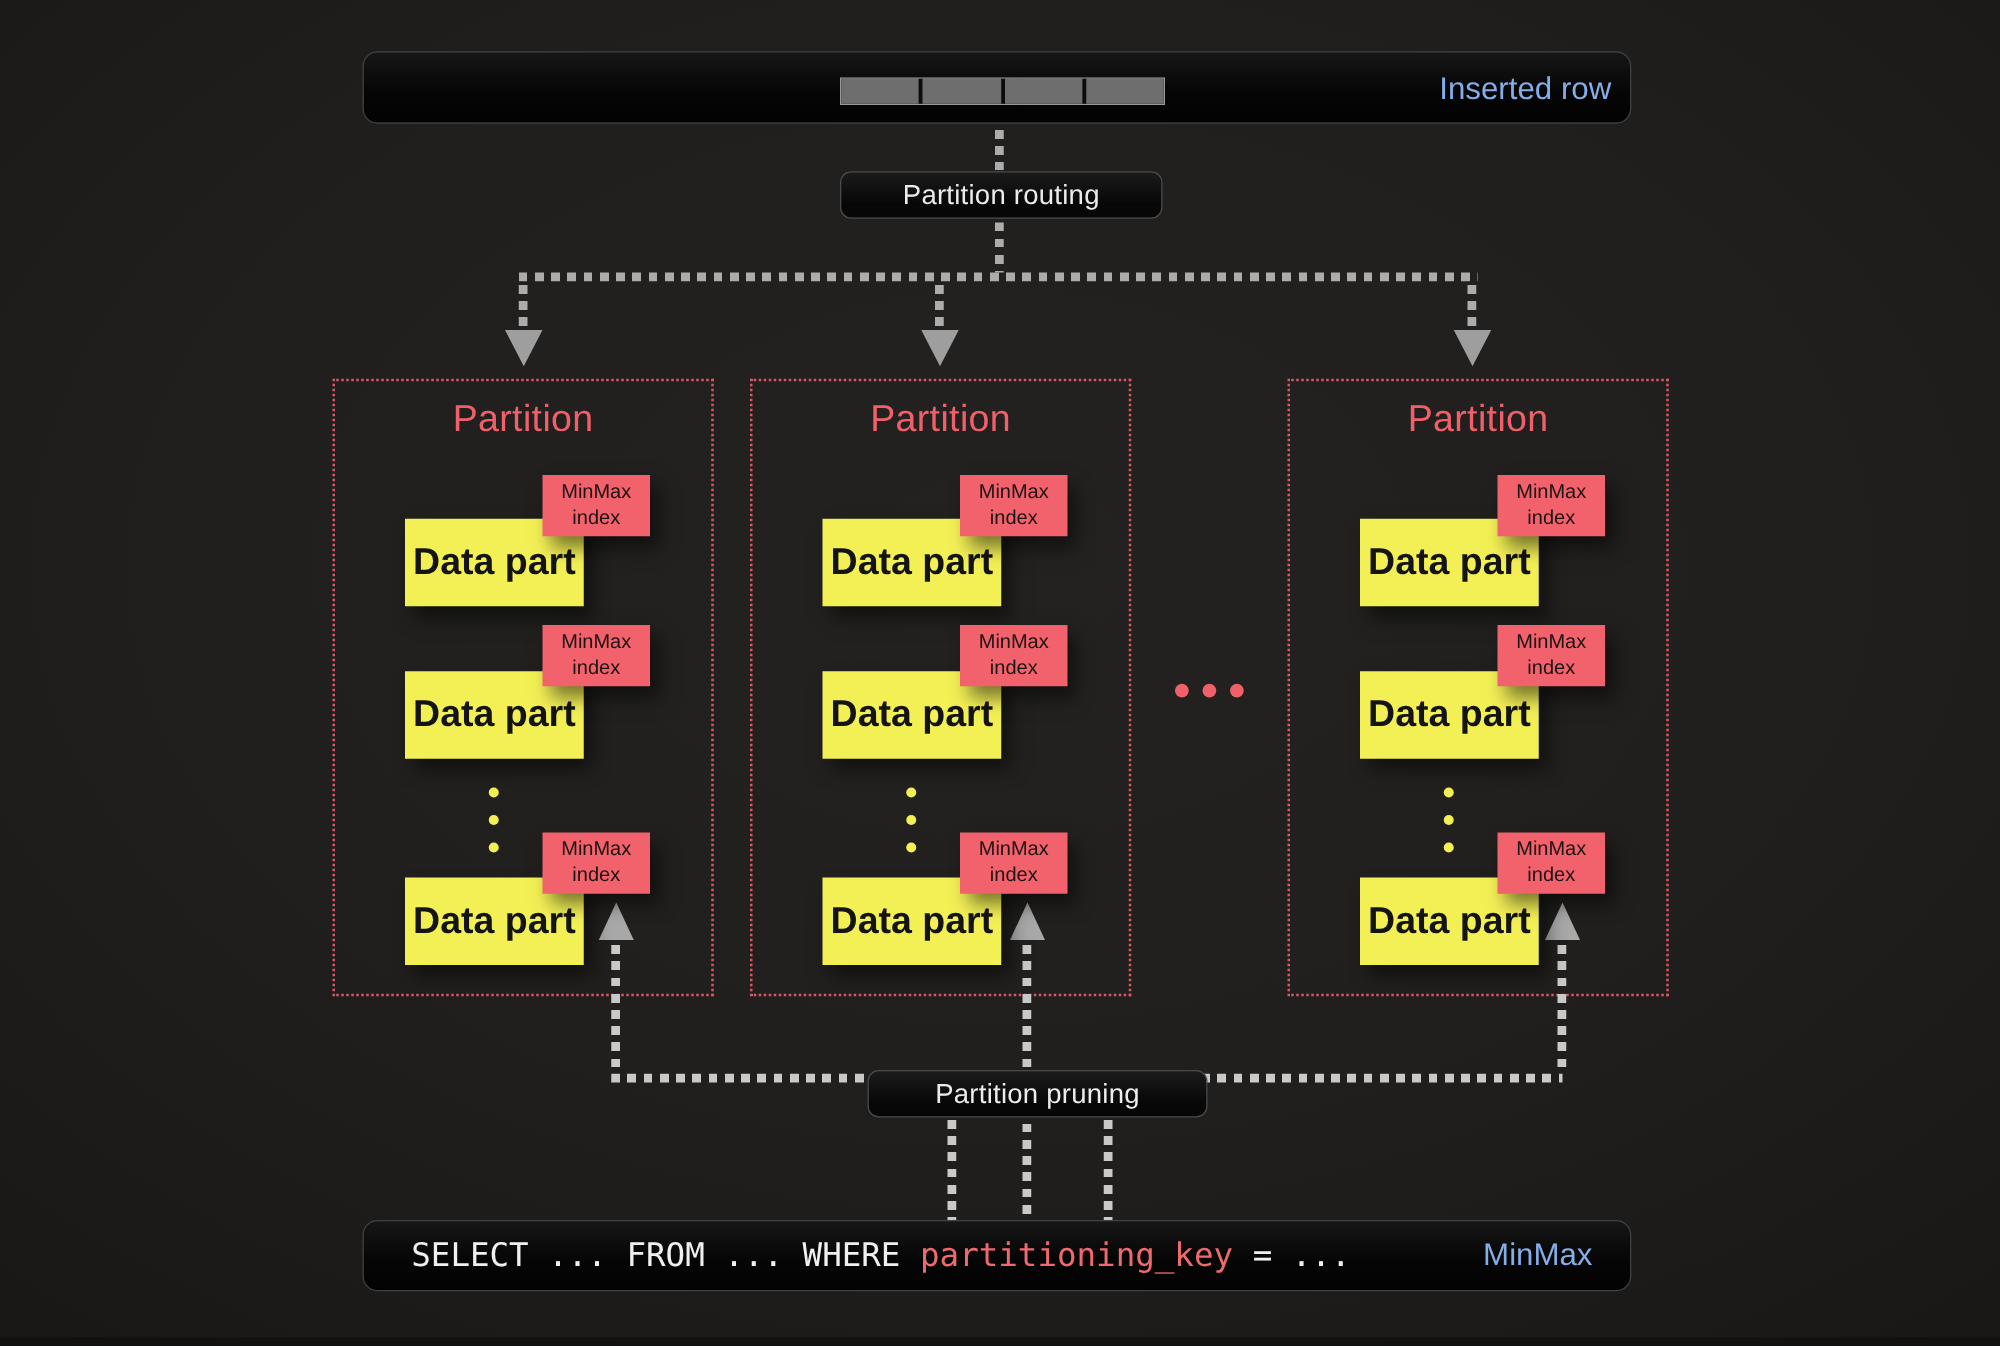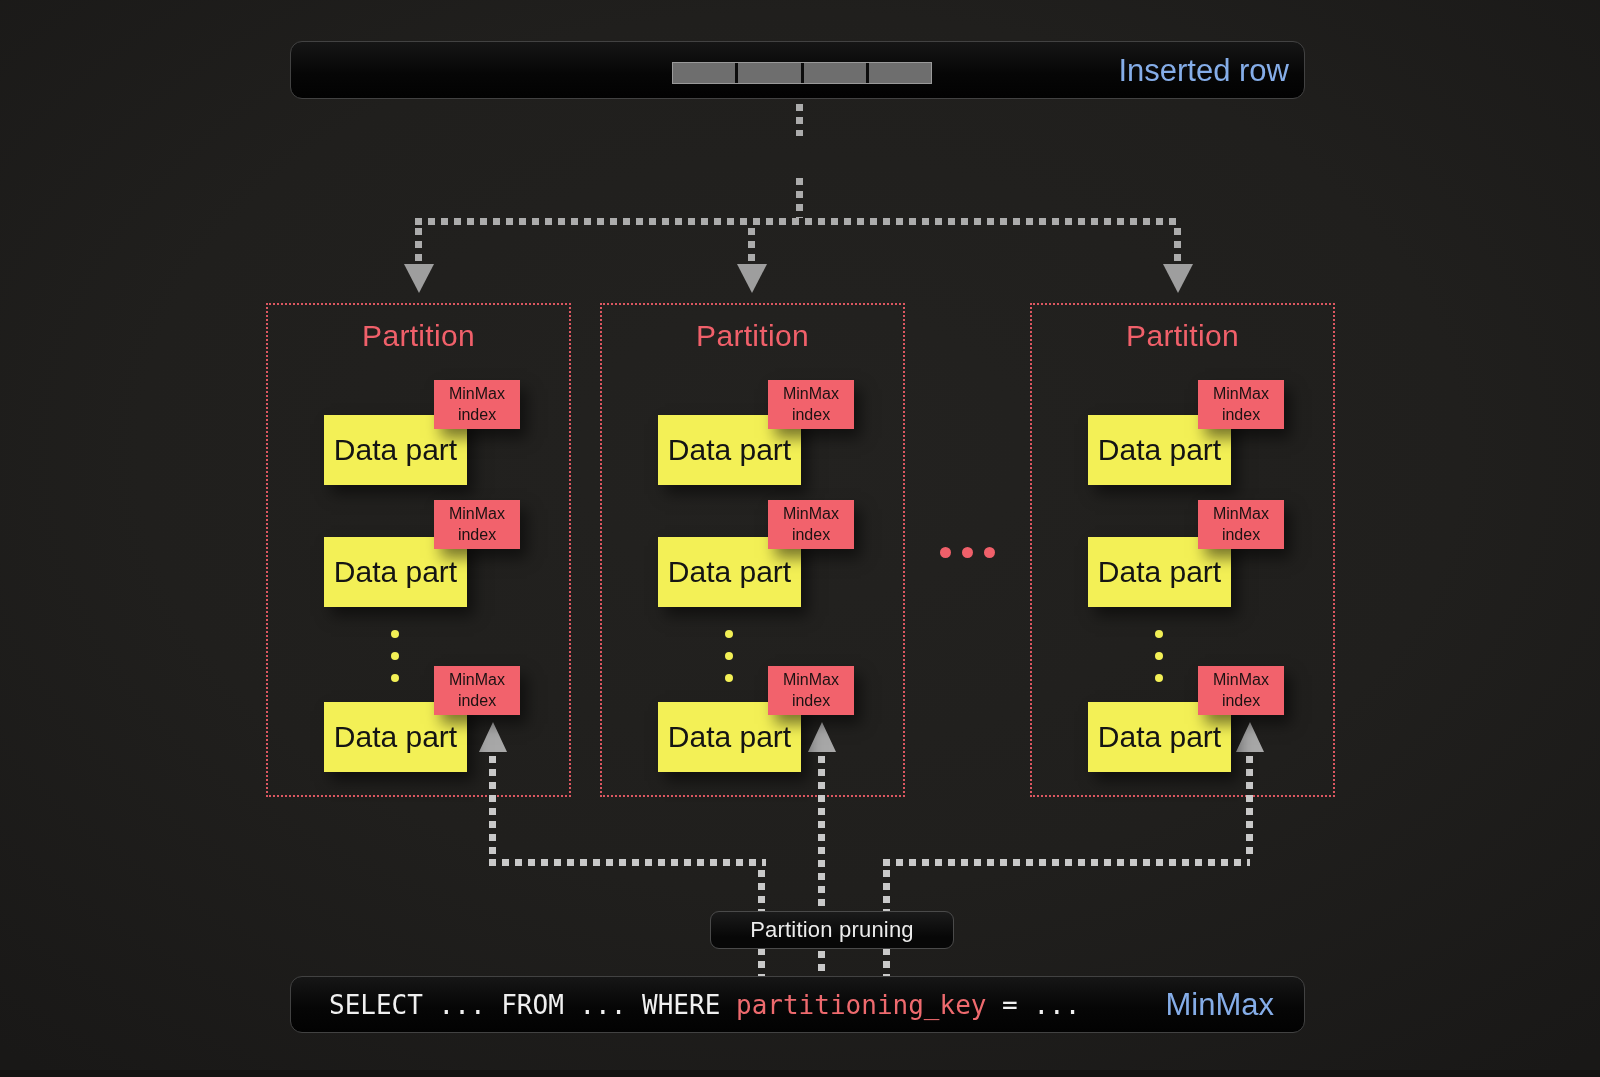--- a/index.html
+++ b/index.html
@@ -14,21 +14,21 @@
   .panel{
     background:linear-gradient(180deg,#161616 0%,#060606 55%,#020202 100%);
     border:1px solid #424242;border-radius:12px;box-sizing:border-box;
   }
   .flow-label{
     background:linear-gradient(180deg,#1b1b1b 0%,#070707 70%);
     border:1px solid #4a4a4a;border-radius:9px;box-sizing:border-box;
     display:flex;align-items:center;justify-content:center;
     color:#ececec;font-size:22px;letter-spacing:.2px;z-index:6;
   }
-  .blue-label{color:#85ade8;font-size:31px;}
+  .blue-label{color:#85ade8;font-size:25px;}
 
   
   .cells{display:flex;border:1px solid #9a9a9a;background:#0c0c0c;box-sizing:border-box;}
   .cells .cell{flex:1;background:#6e6e6e;}
   .cells .cell + .cell{border-left:3px solid #0c0c0c;}
 
   
   .vdots{width:7px;background-image:repeating-linear-gradient(to bottom,var(--dot,#b5b5b5) 0 7px,transparent 7px 13px);}
   .hdots{height:7px;background-image:repeating-linear-gradient(to right,var(--dot,#b5b5b5) 0 7px,transparent 7px 13px);}
   .routing-dot{--dot:#acacac;}
@@ -36,21 +36,21 @@
 
   .arrow-down{width:0;height:0;border-left:15px solid transparent;border-right:15px solid transparent;border-top:29px solid #9e9e9e;}
   .arrow-up{width:0;height:0;border-left:14px solid transparent;border-right:14px solid transparent;border-bottom:30px solid #a8a8a8;}
 
   
   .partition{border:2px dotted #dc5761;box-sizing:border-box;width:305px;height:494px;top:303px;}
   .ptitle{position:absolute;left:0;top:14px;width:100%;text-align:center;
     color:#f0606a;font-size:30px;font-weight:500;letter-spacing:.3px;}
   .datapart{position:absolute;left:56px;width:143px;height:70px;background:#f3f056;
     box-shadow:7px 9px 14px rgba(0,0,0,.5);display:flex;align-items:center;justify-content:center;
-    color:#141414;font-size:30px;z-index:2;}
+    color:#141414;font-size:30px;z-index:2;font-weight:bold;}
   .minmax{position:absolute;left:166px;width:86px;background:#f2626c;
     box-shadow:7px 9px 14px rgba(0,0,0,.5);text-align:center;color:#1c1212;
     font-size:16px;line-height:1.32;padding:3px 0 4px 0;z-index:3;}
   .ydots{position:absolute;left:123px;display:flex;flex-direction:column;gap:14px;}
   .ydot{width:8px;height:8px;border-radius:50%;background:#f3f056;}
   .rdots{display:flex;gap:11px;}
   .rdot{width:11px;height:11px;border-radius:50%;background:#f0606a;}
 
   
   .query-content{display:flex;align-items:center;justify-content:space-between;height:100%;
@@ -68,20 +68,21 @@
     <div class="abs cells" style="left:381px;top:20px;width:260px;height:22px;">
       <div class="cell"></div>
       <div class="cell"></div>
       <div class="cell"></div>
       <div class="cell"></div>
     </div>
     <div class="abs blue-label" style="right:15px;top:0;height:58px;display:flex;align-items:center;">Inserted row</div>
   </div>
 
   <div class="abs vdots routing-dot" style="left:796px;top:104px;height:32px;"></div>
+  <div class="abs flow-label" style="left:672px;top:137px;width:258px;height:38px;">Partition routing</div>
   <div class="abs vdots routing-dot" style="left:796px;top:178px;height:40px;"></div>
 
   <div class="abs hdots routing-dot" style="left:415px;top:218px;width:767px;"></div>
   <div class="abs vdots routing-dot" style="left:415px;top:228px;height:34px;"></div>
   <div class="abs vdots routing-dot" style="left:748px;top:228px;height:34px;"></div>
   <div class="abs vdots routing-dot" style="left:1174px;top:228px;height:34px;"></div>
   <div class="abs arrow-down" style="left:404px;top:264px;"></div>
   <div class="abs arrow-down" style="left:737px;top:264px;"></div>
   <div class="abs arrow-down" style="left:1163px;top:264px;"></div>
 
@@ -143,21 +144,21 @@
   <div class="abs vdots pruning-dot" style="left:489px;top:756px;height:104px;"></div>
   <div class="abs hdots pruning-dot" style="left:489px;top:859px;width:277px;"></div>
   <div class="abs vdots pruning-dot" style="left:758px;top:870px;height:106px;"></div>
 
   <div class="abs vdots pruning-dot" style="left:818px;top:756px;height:220px;"></div>
 
   <div class="abs vdots pruning-dot" style="left:1246px;top:756px;height:104px;"></div>
   <div class="abs hdots pruning-dot" style="left:883px;top:859px;width:367px;"></div>
   <div class="abs vdots pruning-dot" style="left:883px;top:870px;height:106px;"></div>
 
-  <div class="abs flow-label" style="left:694px;top:911px;width:244px;height:38px;margin-left:16px;">Partition pruning</div>
+  <div class="abs flow-label" style="left:694px;top:856px;width:272px;height:38px;">Partition pruning</div>
 
   <div class="abs panel" style="left:290px;top:976px;width:1015px;height:57px;">
     <div class="query-content">
       <div class="code"><span>SELECT ... FROM ... WHERE </span><span class="key">partitioning_key</span><span> = ...</span></div>
       <div class="blue-label">MinMax</div>
     </div>
   </div>
 
   <div class="abs bottom-strip" style="left:0;top:1070px;width:1600px;height:7px;"></div>
 </div>

